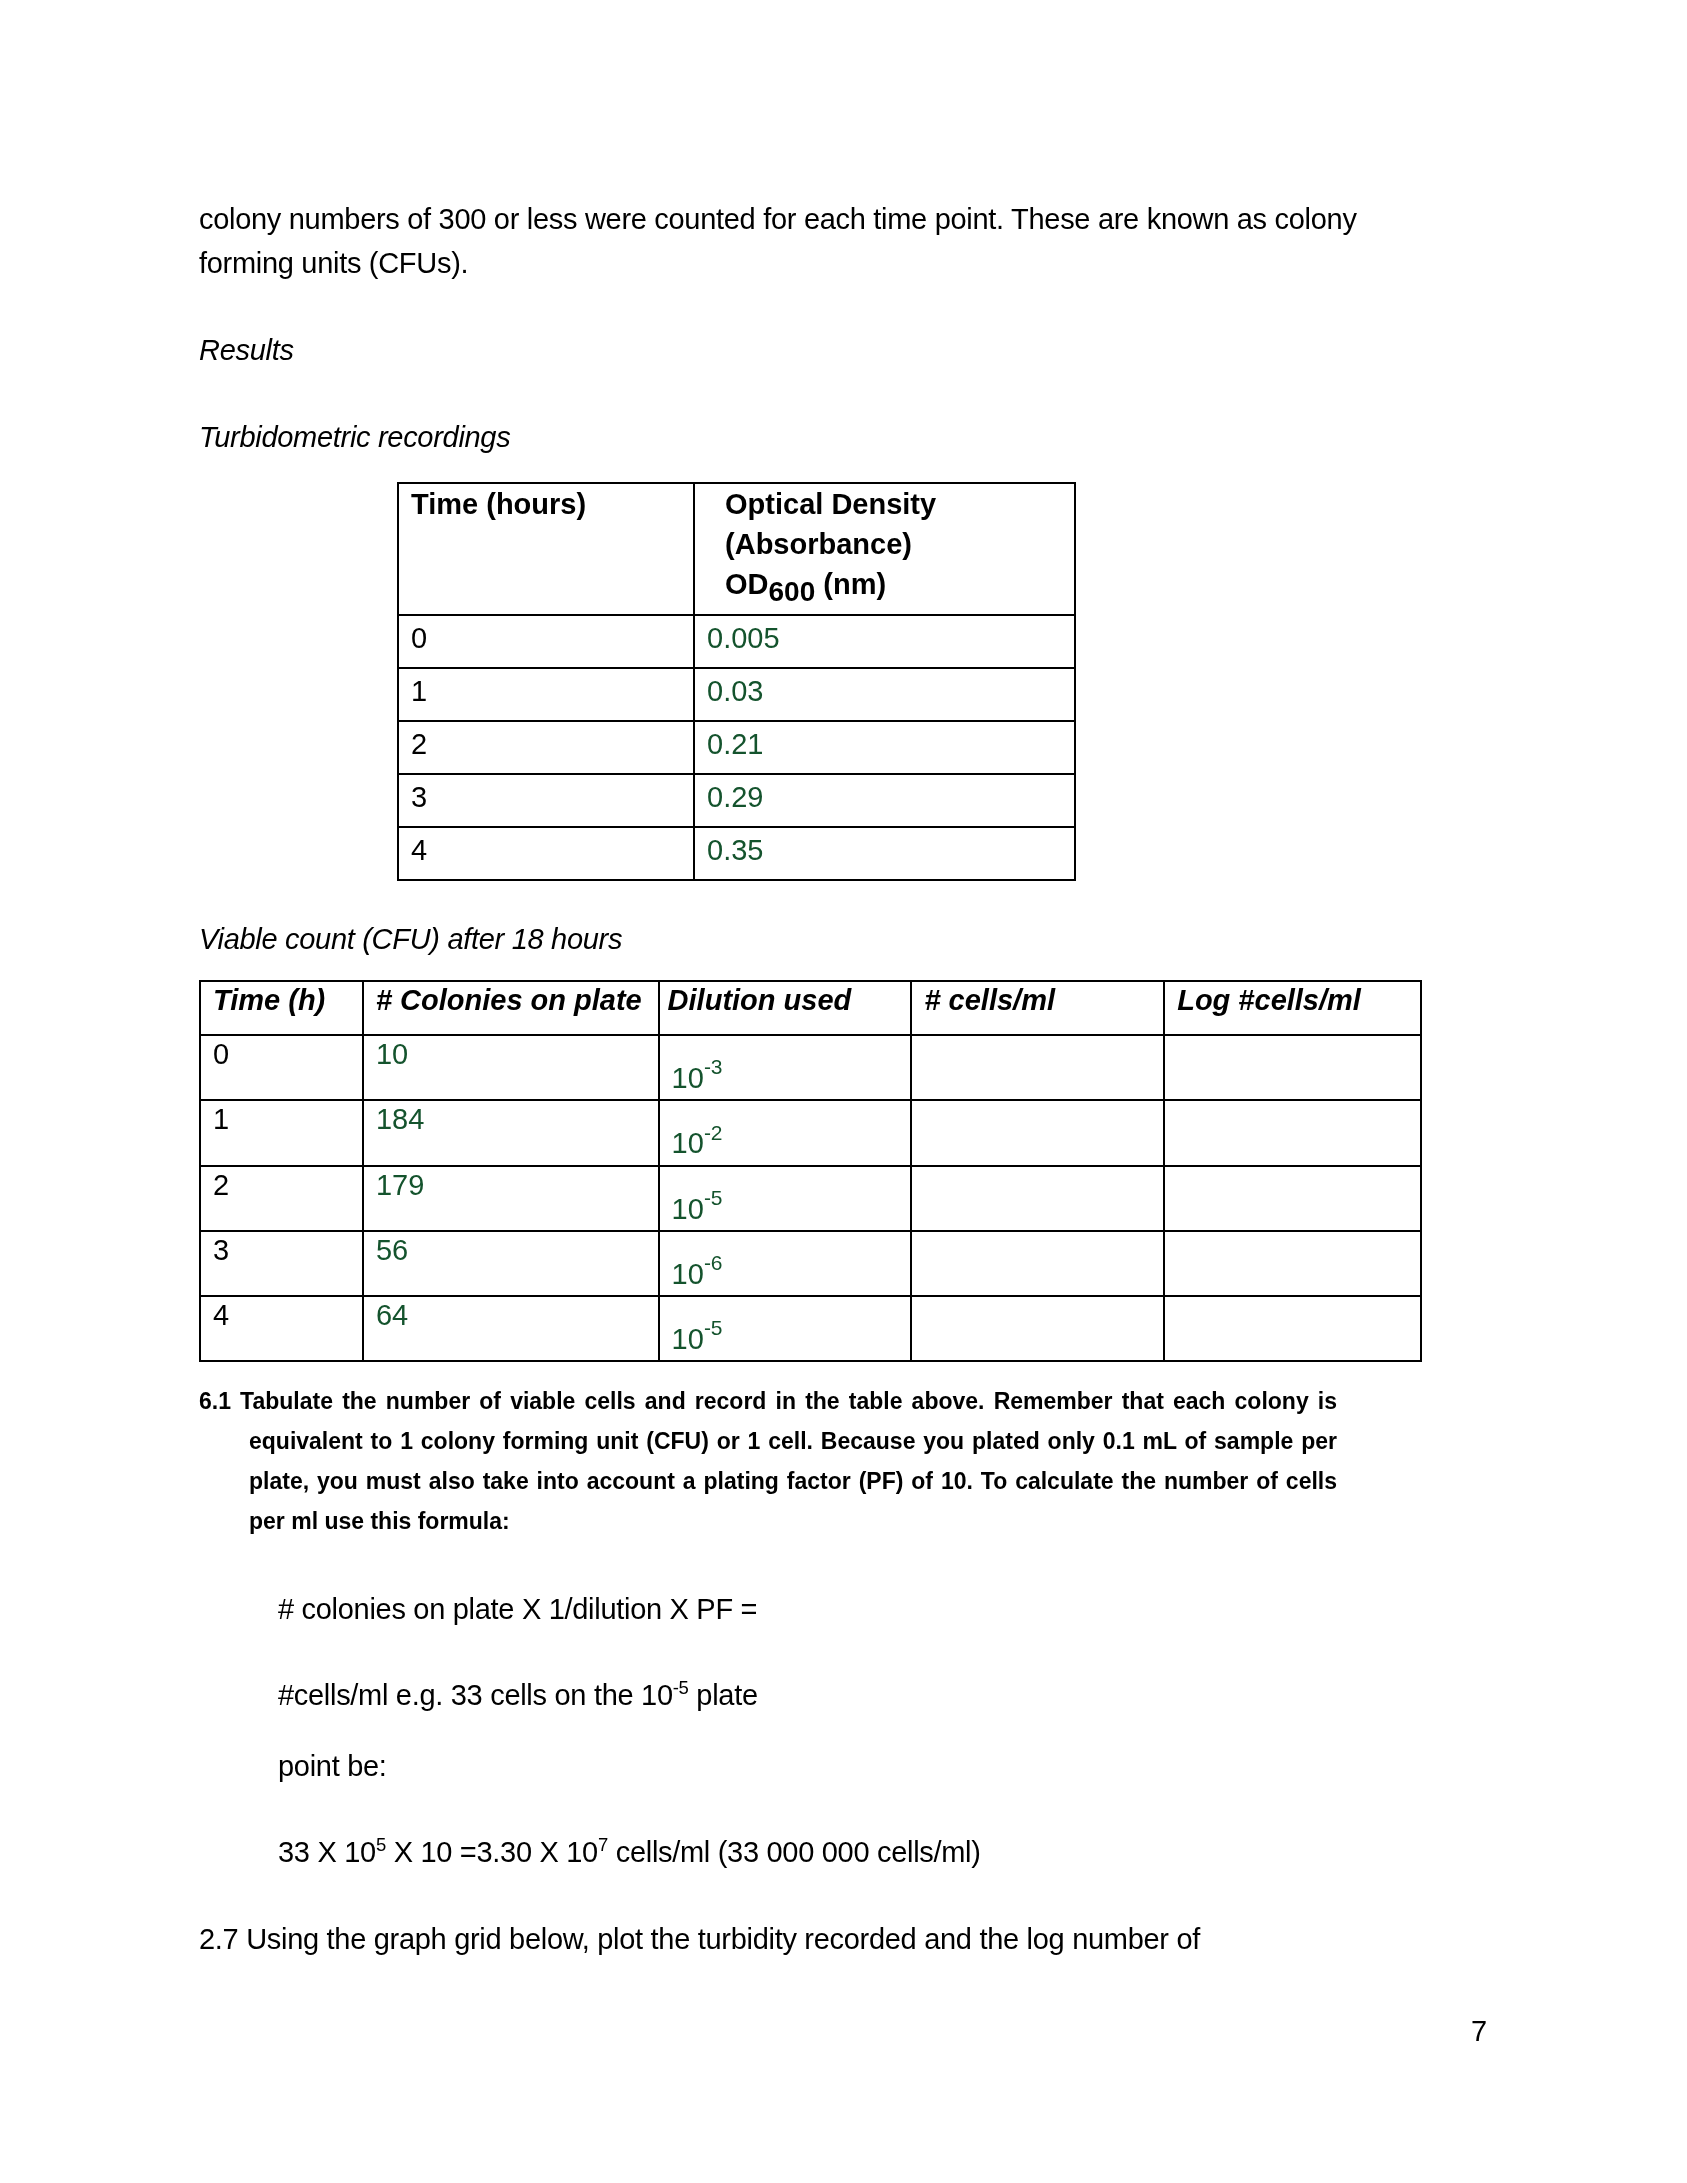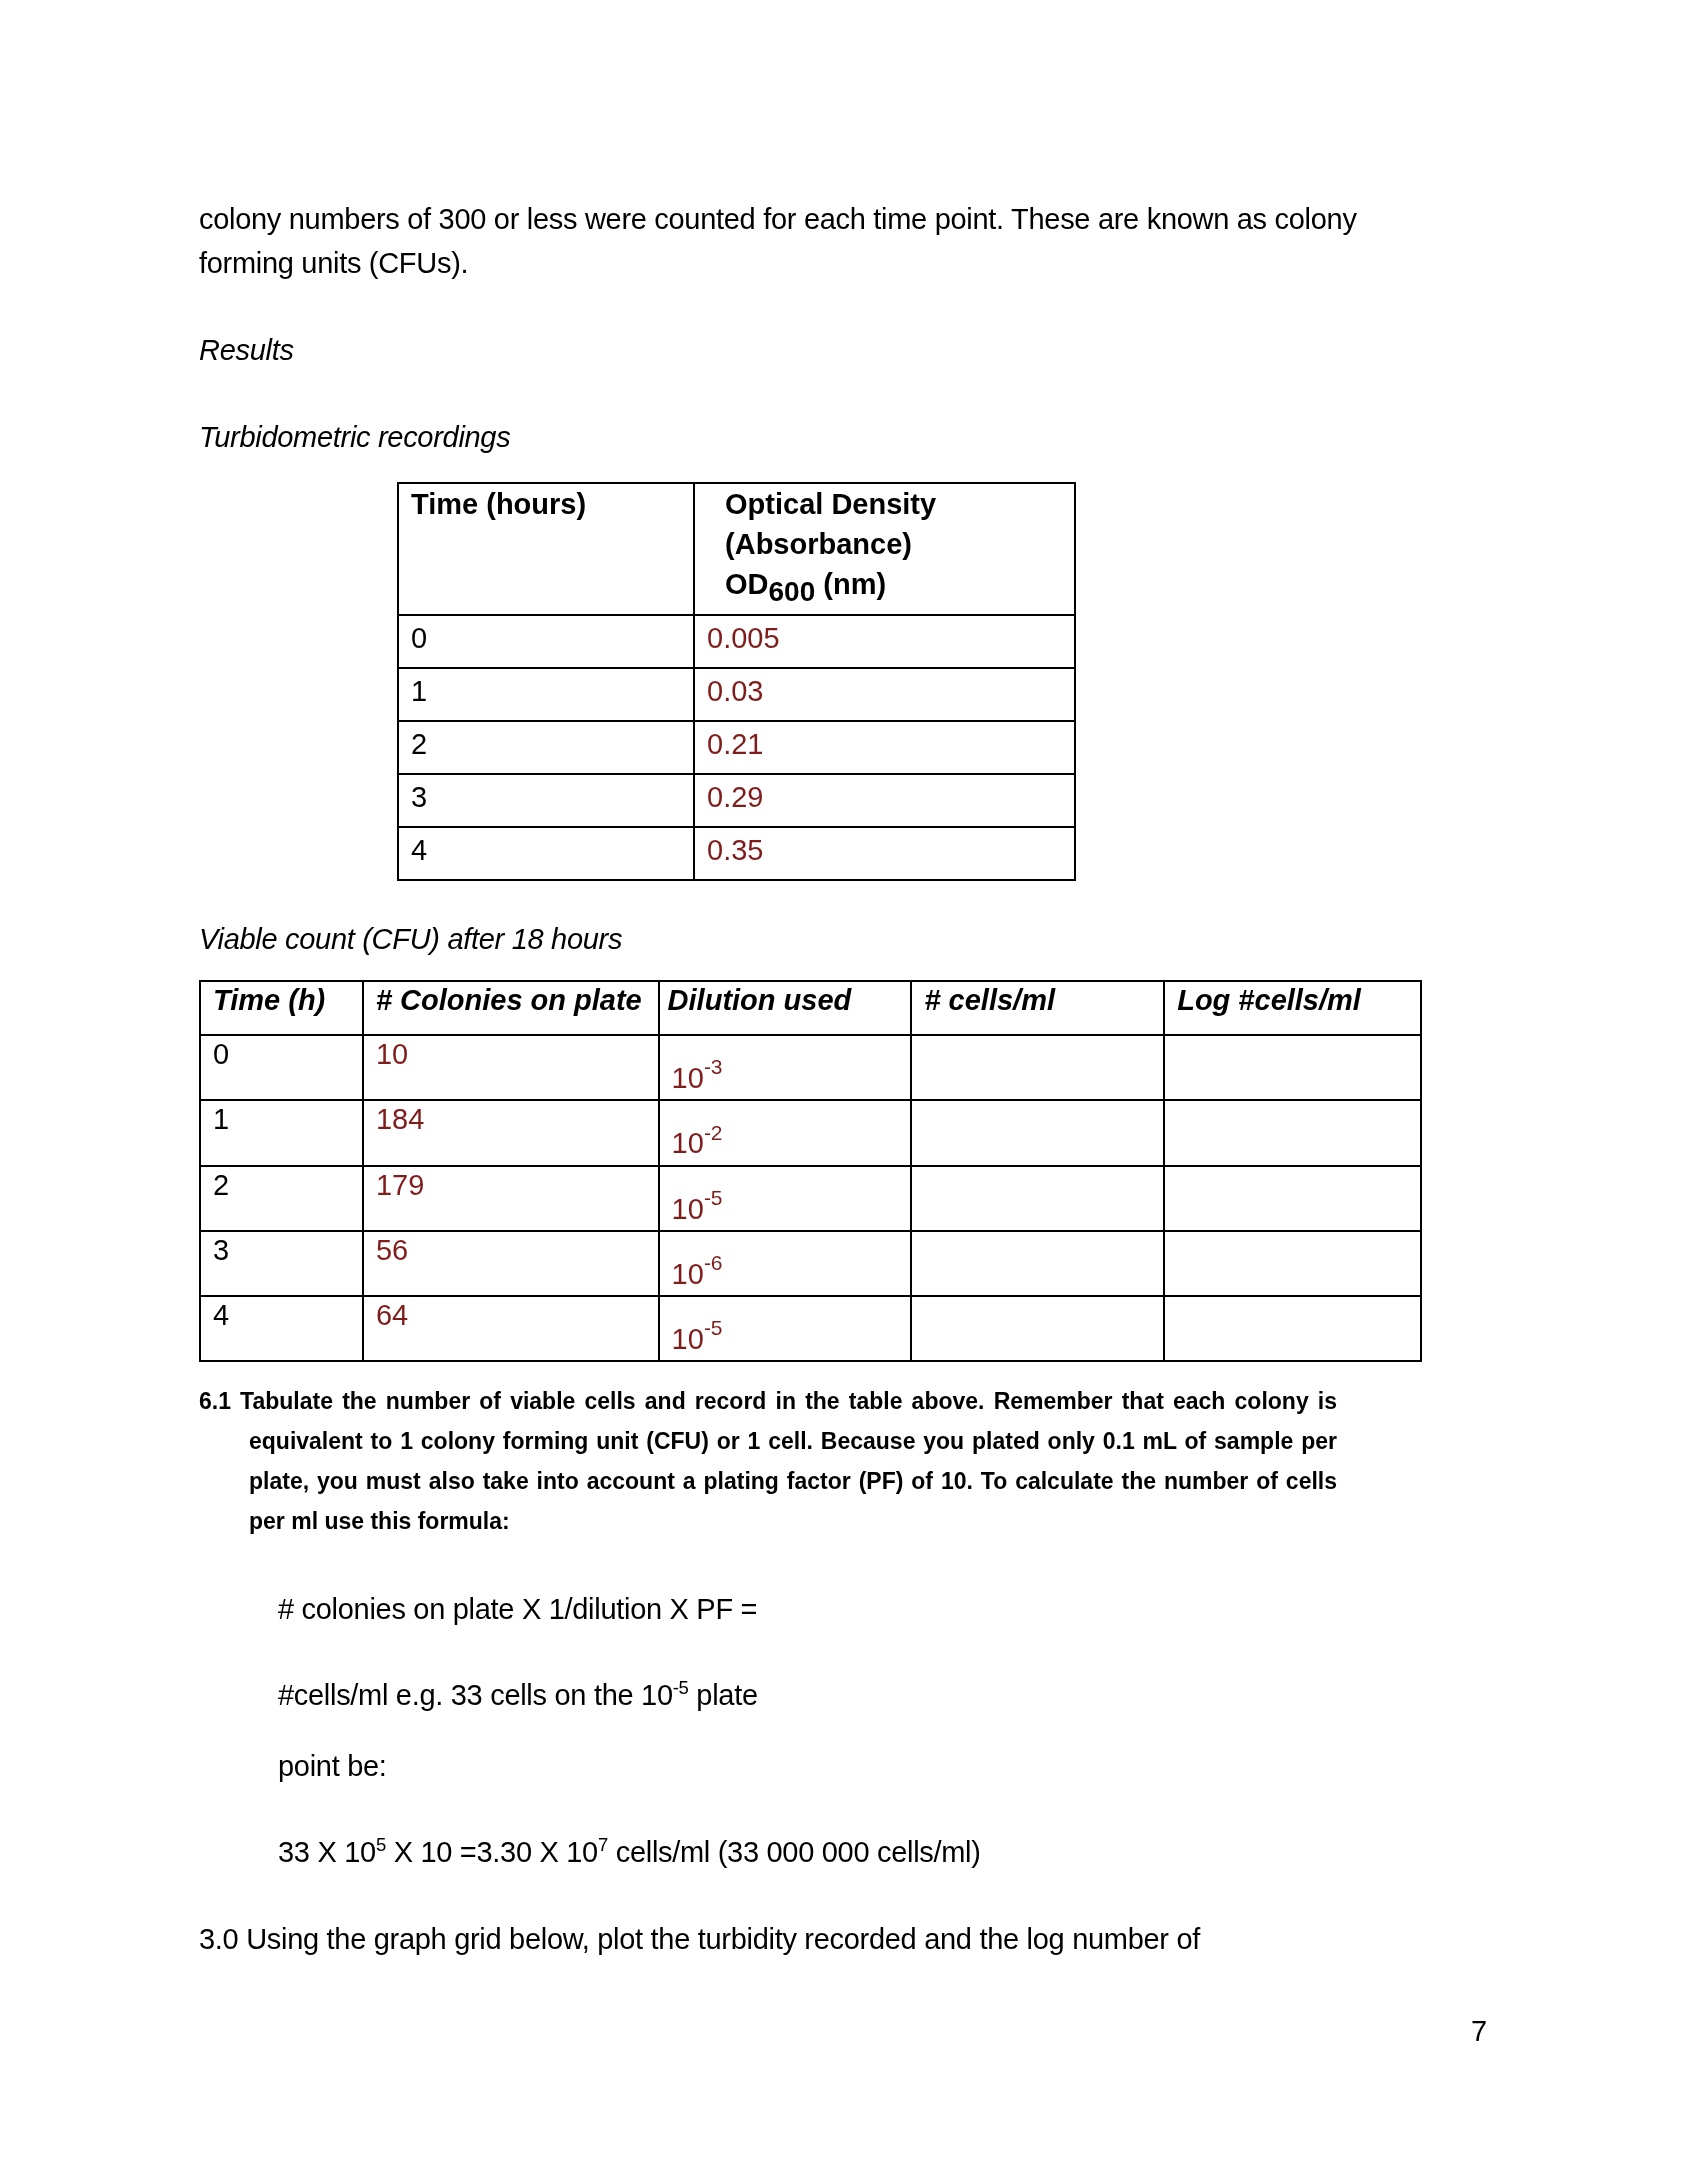--- a/index.html
+++ b/index.html
@@ -4,21 +4,21 @@
 <style>
   html, body { margin: 0; padding: 0; background: #ffffff; }
   body {
     width: 1687px; height: 2183px; position: relative; overflow: hidden;
     font-family: "Liberation Sans", "DejaVu Sans", sans-serif;
     color: #000;
   }
   .abs { position: absolute; }
   .txt { font-size: 29px; line-height: 44px; white-space: nowrap; letter-spacing: -0.3px; }
   .ital { font-style: italic; }
-  .blue { color: #7f1d1d; font-weight: bold; }
+  .blue { color: #14532d; font-weight: bold; }
   table.doc { position: absolute; border-collapse: collapse; }
   table.doc td, table.doc th {
     border: 2.6px solid #000; vertical-align: top; text-align: left;
     font-size: 29px; padding: 2.6px 12px; font-weight: normal; box-sizing: border-box;
   }
   table.doc th { font-weight: bold; }
   #t1 { left: 397px; top: 482px; width: 679px; }
   #t1 .c1 { width: 258px; }
   #t1 .c2 { width: 332px; padding-left: 30px; }
   #t1 thead th { height: 123px; line-height: 40px; padding-top: 0; }
@@ -135,16 +135,16 @@
 </div>
 
 <div class="abs txt" style="left:278px; top:1587px;"># colonies on plate X 1/dilution X PF =</div>
 
 <div class="abs txt" style="left:278px; top:1666px;"><span>#cells/ml e.g. 33 cells on the 10</span><sup class="s">-5</sup><span> plate</span></div>
 
 <div class="abs txt" style="left:278px; top:1744px;">point be:</div>
 
 <div class="abs txt" style="left:278px; top:1823px;"><span>33 X 10</span><sup class="s">5</sup><span> X 10 =3.30 X 10</span><sup class="s">7</sup><span> cells/ml (33 000 000 cells/ml)</span></div>
 
-<div class="abs txt" style="left:199px; top:1917px;">3.0 Using the graph grid below, plot the turbidity recorded and the log number of</div>
+<div class="abs txt" style="left:199px; top:1917px;">2.7 Using the graph grid below, plot the turbidity recorded and the log number of</div>
 
 <div class="abs txt" style="left:1471px; top:2009px;">7</div>
 
 
 </body></html>

